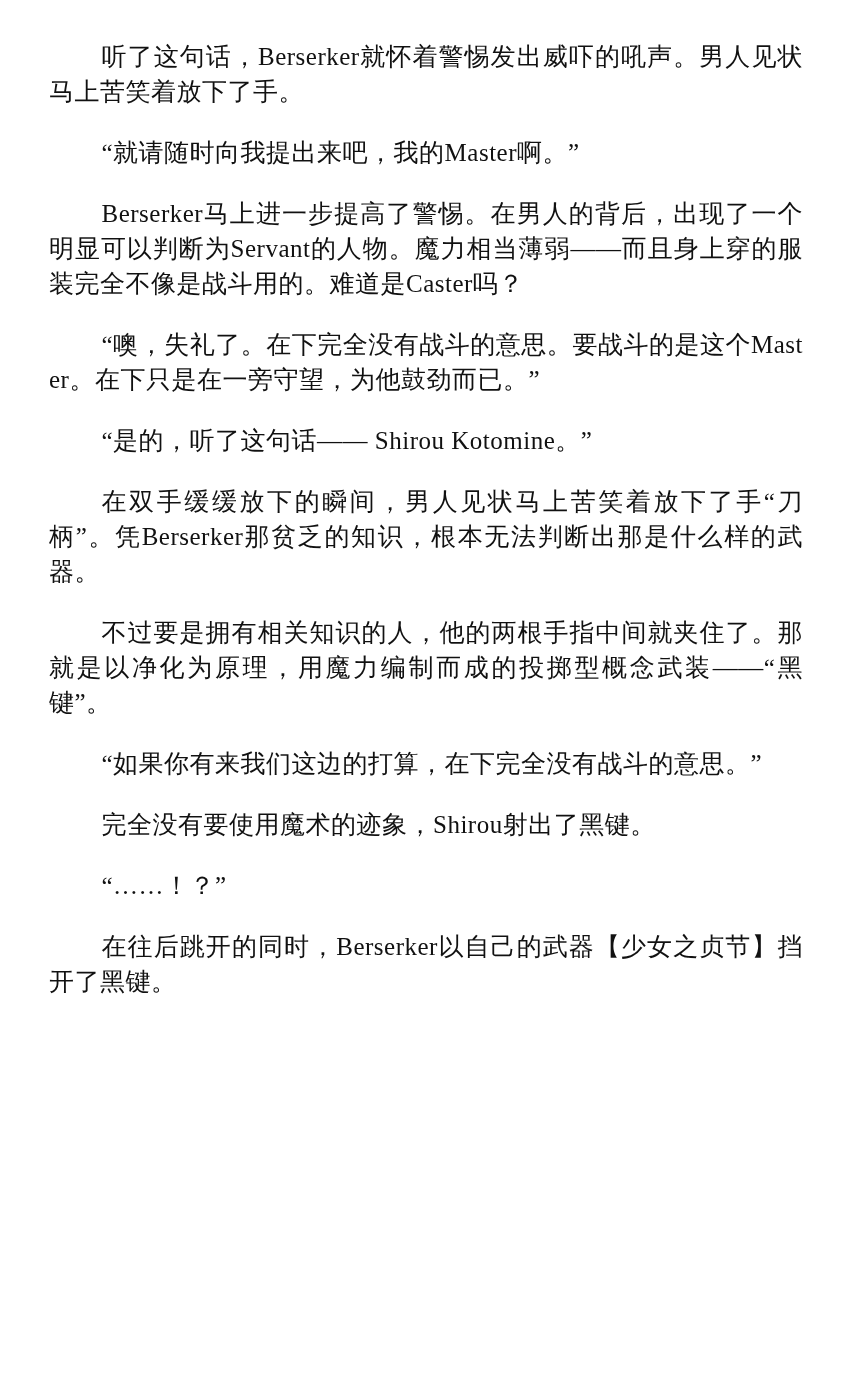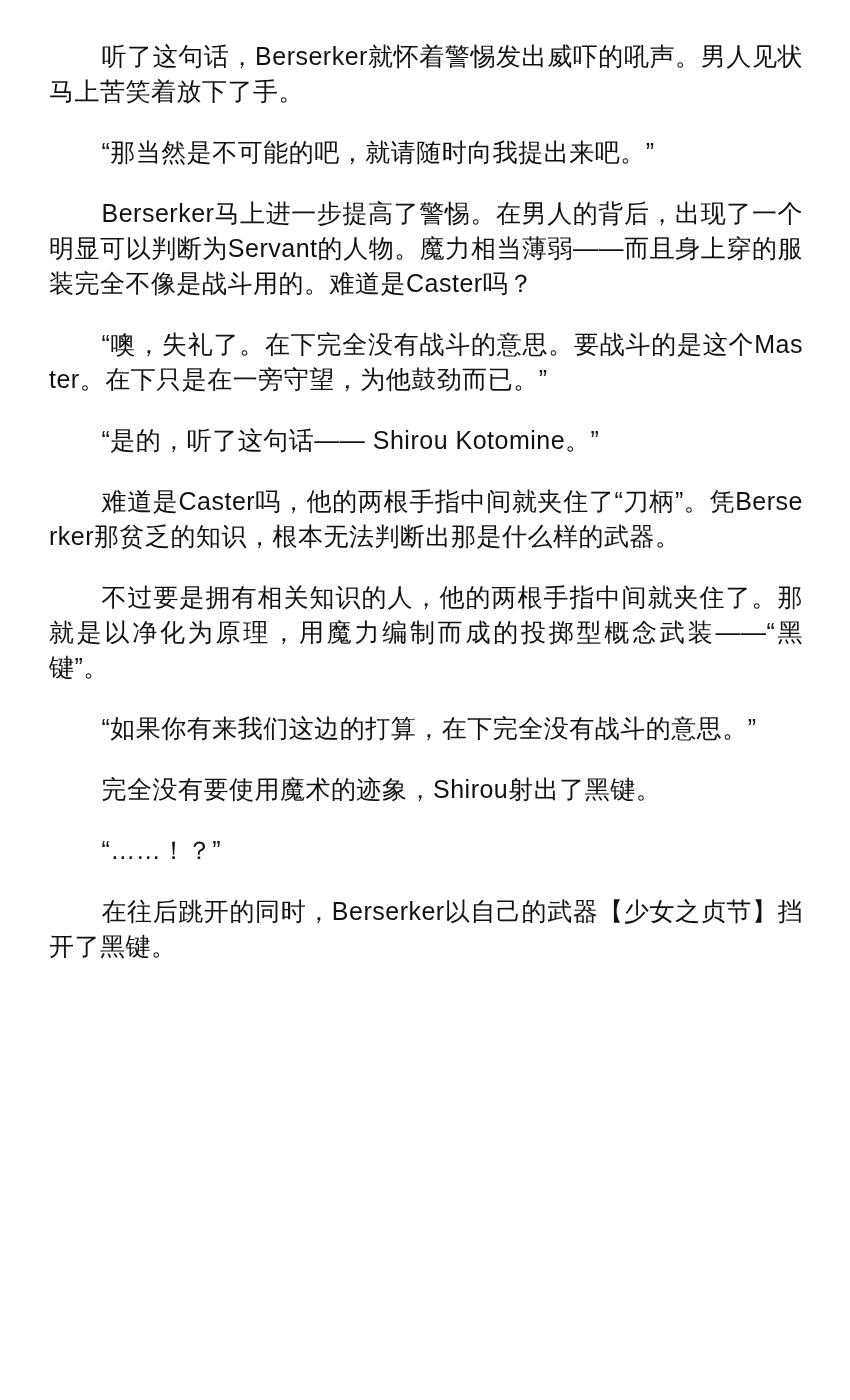--- a/index.html
+++ b/index.html
@@ -11,41 +11,41 @@
       width: 850px;
       height: 1400px;
       overflow: hidden;
       position: relative;
     }
     .page {
       position: absolute;
       left: 49px;
       top: 39px;
       width: 754px;
-      font-family: Liberation Sans, sans-serif;
+      font-family: Liberation Serif, serif;
       font-size: 25px;
       line-height: 35px;
       color: #111111;
       text-align: justify;
       letter-spacing: 0.5px;
     }
     .para {
       margin: 0 0 26px 0;
       text-indent: 2.1em;
       word-break: break-all;
     }
   </style>
 </head>
 <body>
 
 <div class="page">
   <p class="para">听了这句话，Berserker就怀着警惕发出威吓的吼声。男人见状马上苦笑着放下了手。</p>
-  <p class="para">“那当然是不可能的吧，就请随时向我提出来吧。”</p>
+  <p class="para">“就请随时向我提出来吧，我的Master啊。”</p>
   <p class="para">Berserker马上进一步提高了警惕。在男人的背后，出现了一个明显可以判断为Servant的人物。魔力相当薄弱——而且身上穿的服装完全不像是战斗用的。难道是Caster吗？</p>
   <p class="para">“噢，失礼了。在下完全没有战斗的意思。要战斗的是这个Master。在下只是在一旁守望，为他鼓劲而已。”</p>
   <p class="para">“是的，听了这句话—— Shirou Kotomine。”</p>
-  <p class="para">难道是Caster吗，他的两根手指中间就夹住了“刀柄”。凭Berserker那贫乏的知识，根本无法判断出那是什么样的武器。</p>
+  <p class="para">在双手缓缓放下的瞬间，男人见状马上苦笑着放下了手“刀柄”。凭Berserker那贫乏的知识，根本无法判断出那是什么样的武器。</p>
   <p class="para">不过要是拥有相关知识的人，他的两根手指中间就夹住了。那就是以净化为原理，用魔力编制而成的投掷型概念武装——“黑键”。</p>
   <p class="para">“如果你有来我们这边的打算，在下完全没有战斗的意思。”</p>
   <p class="para">完全没有要使用魔术的迹象，Shirou射出了黑键。</p>
   <p class="para">“……！？”</p>
   <p class="para">在往后跳开的同时，Berserker以自己的武器【少女之贞节】挡开了黑键。</p>
 </div>
 
 </body></html>

